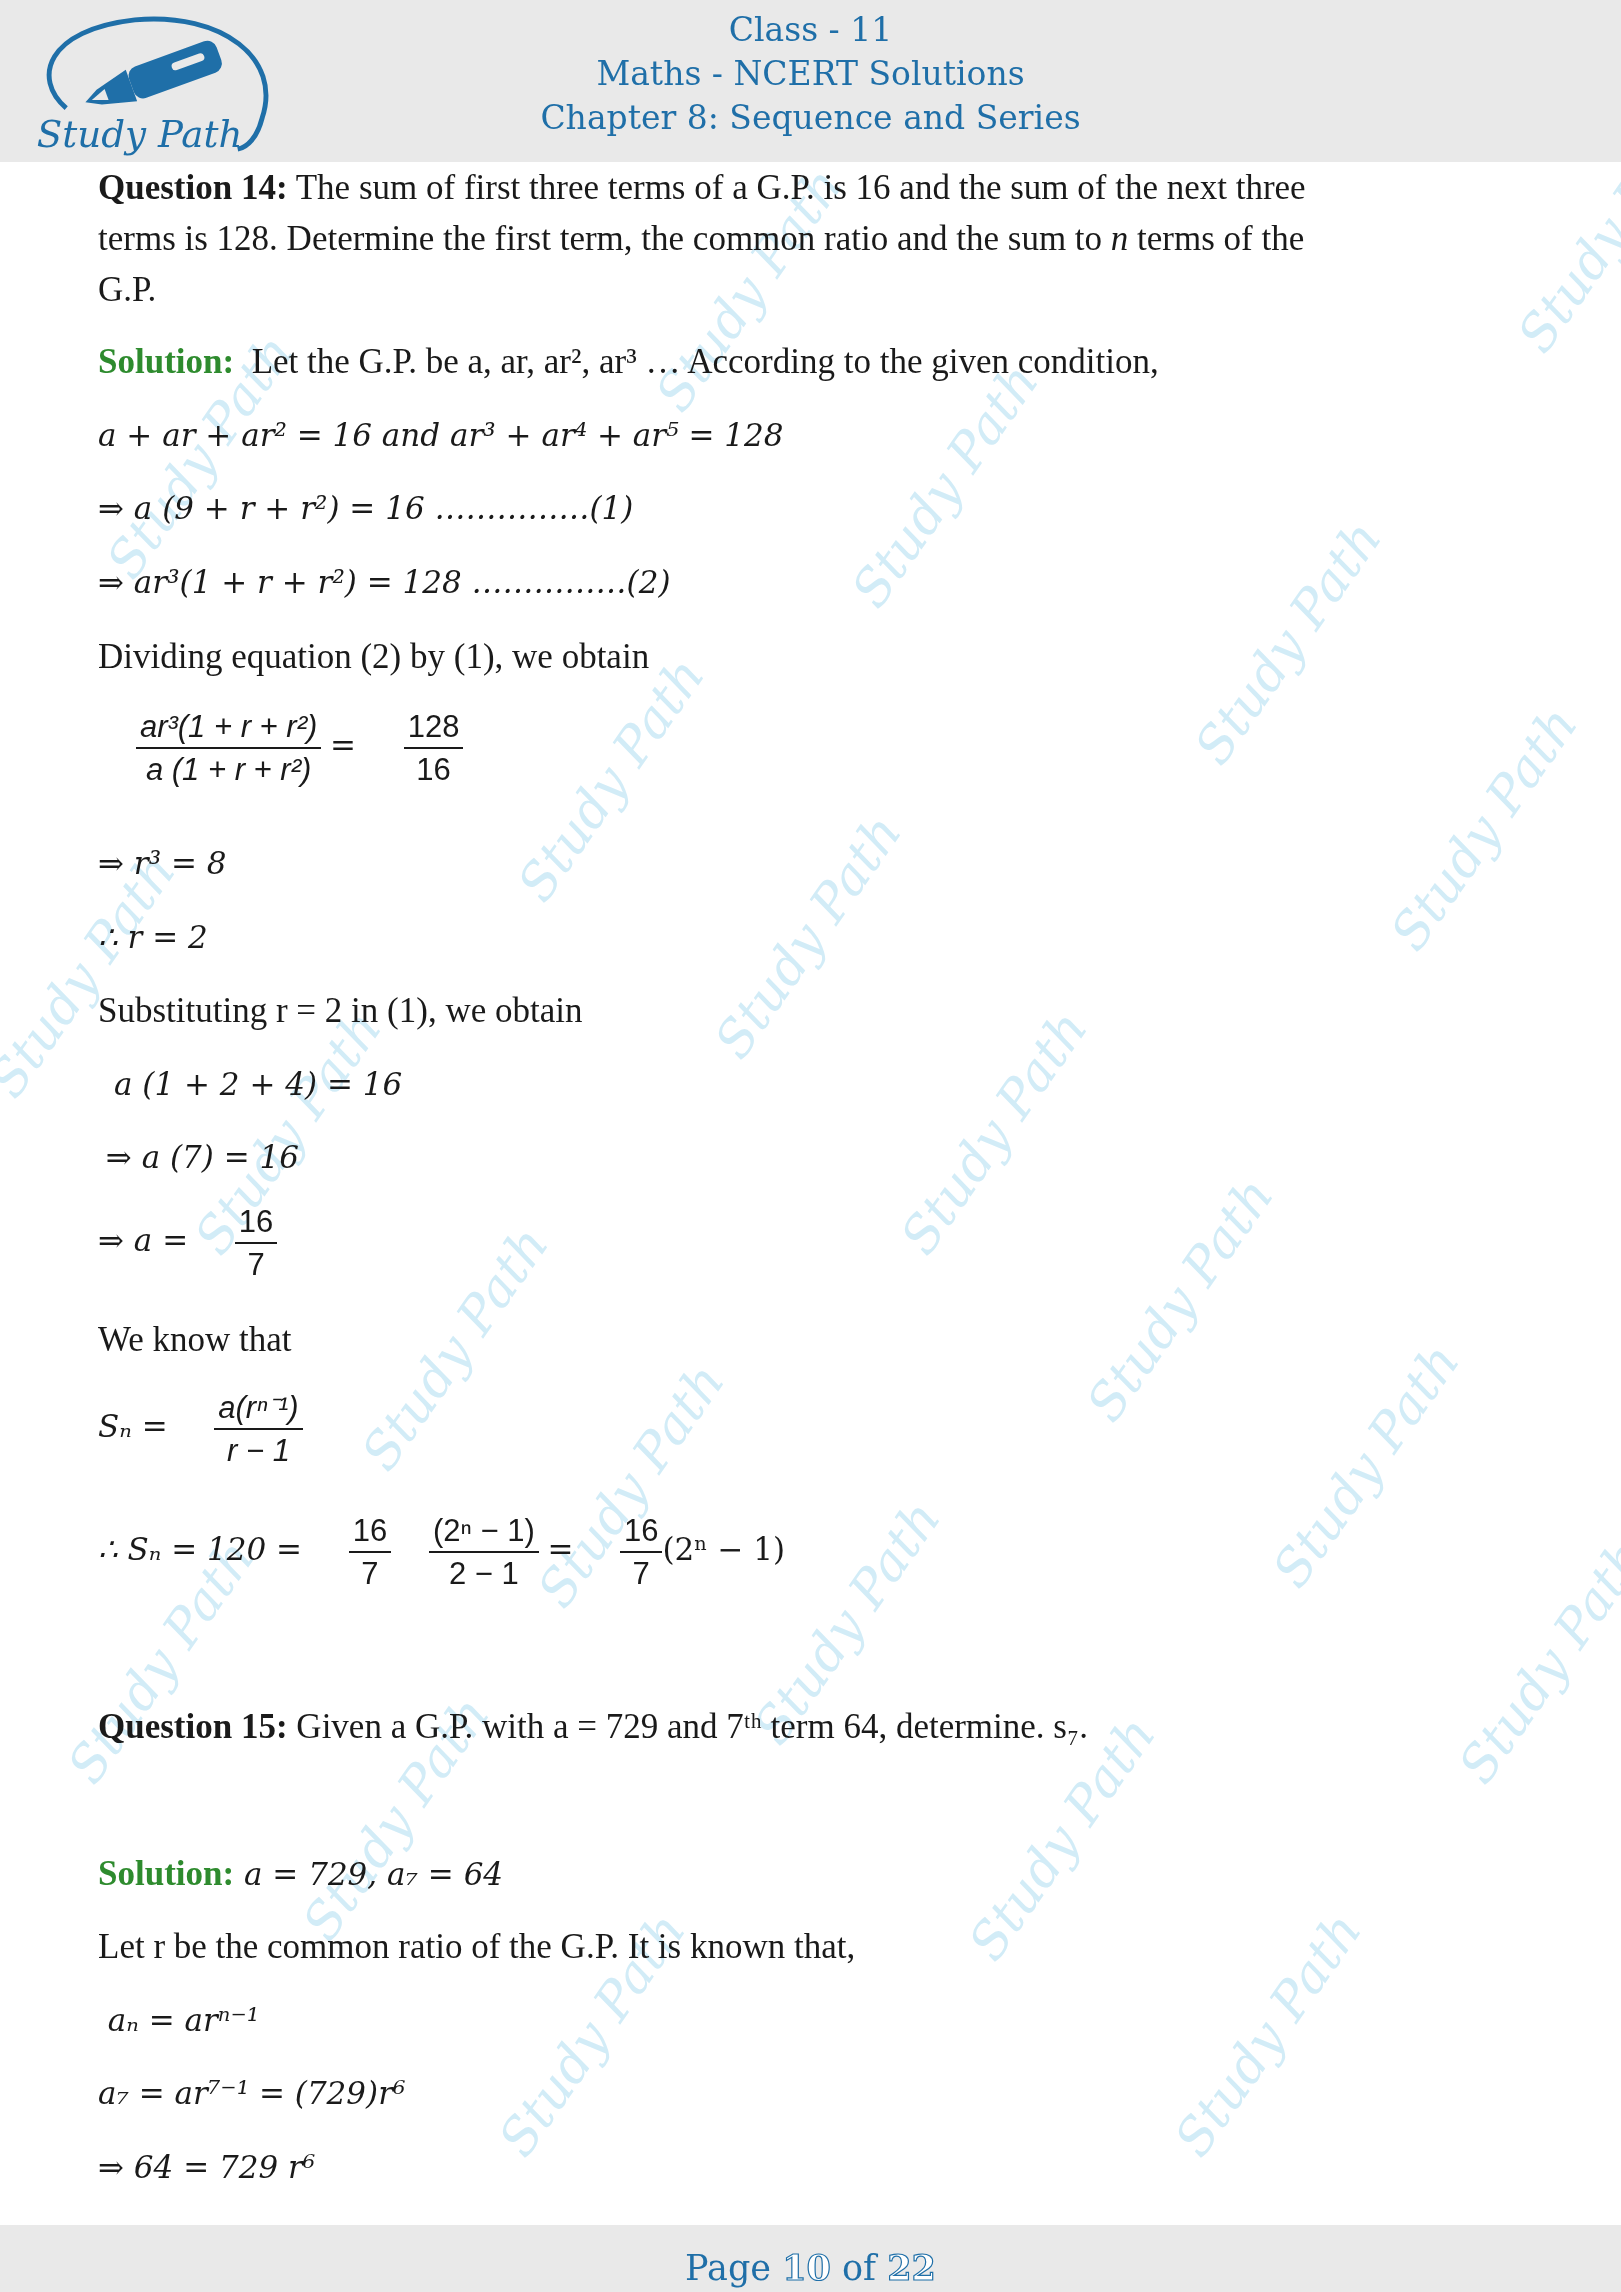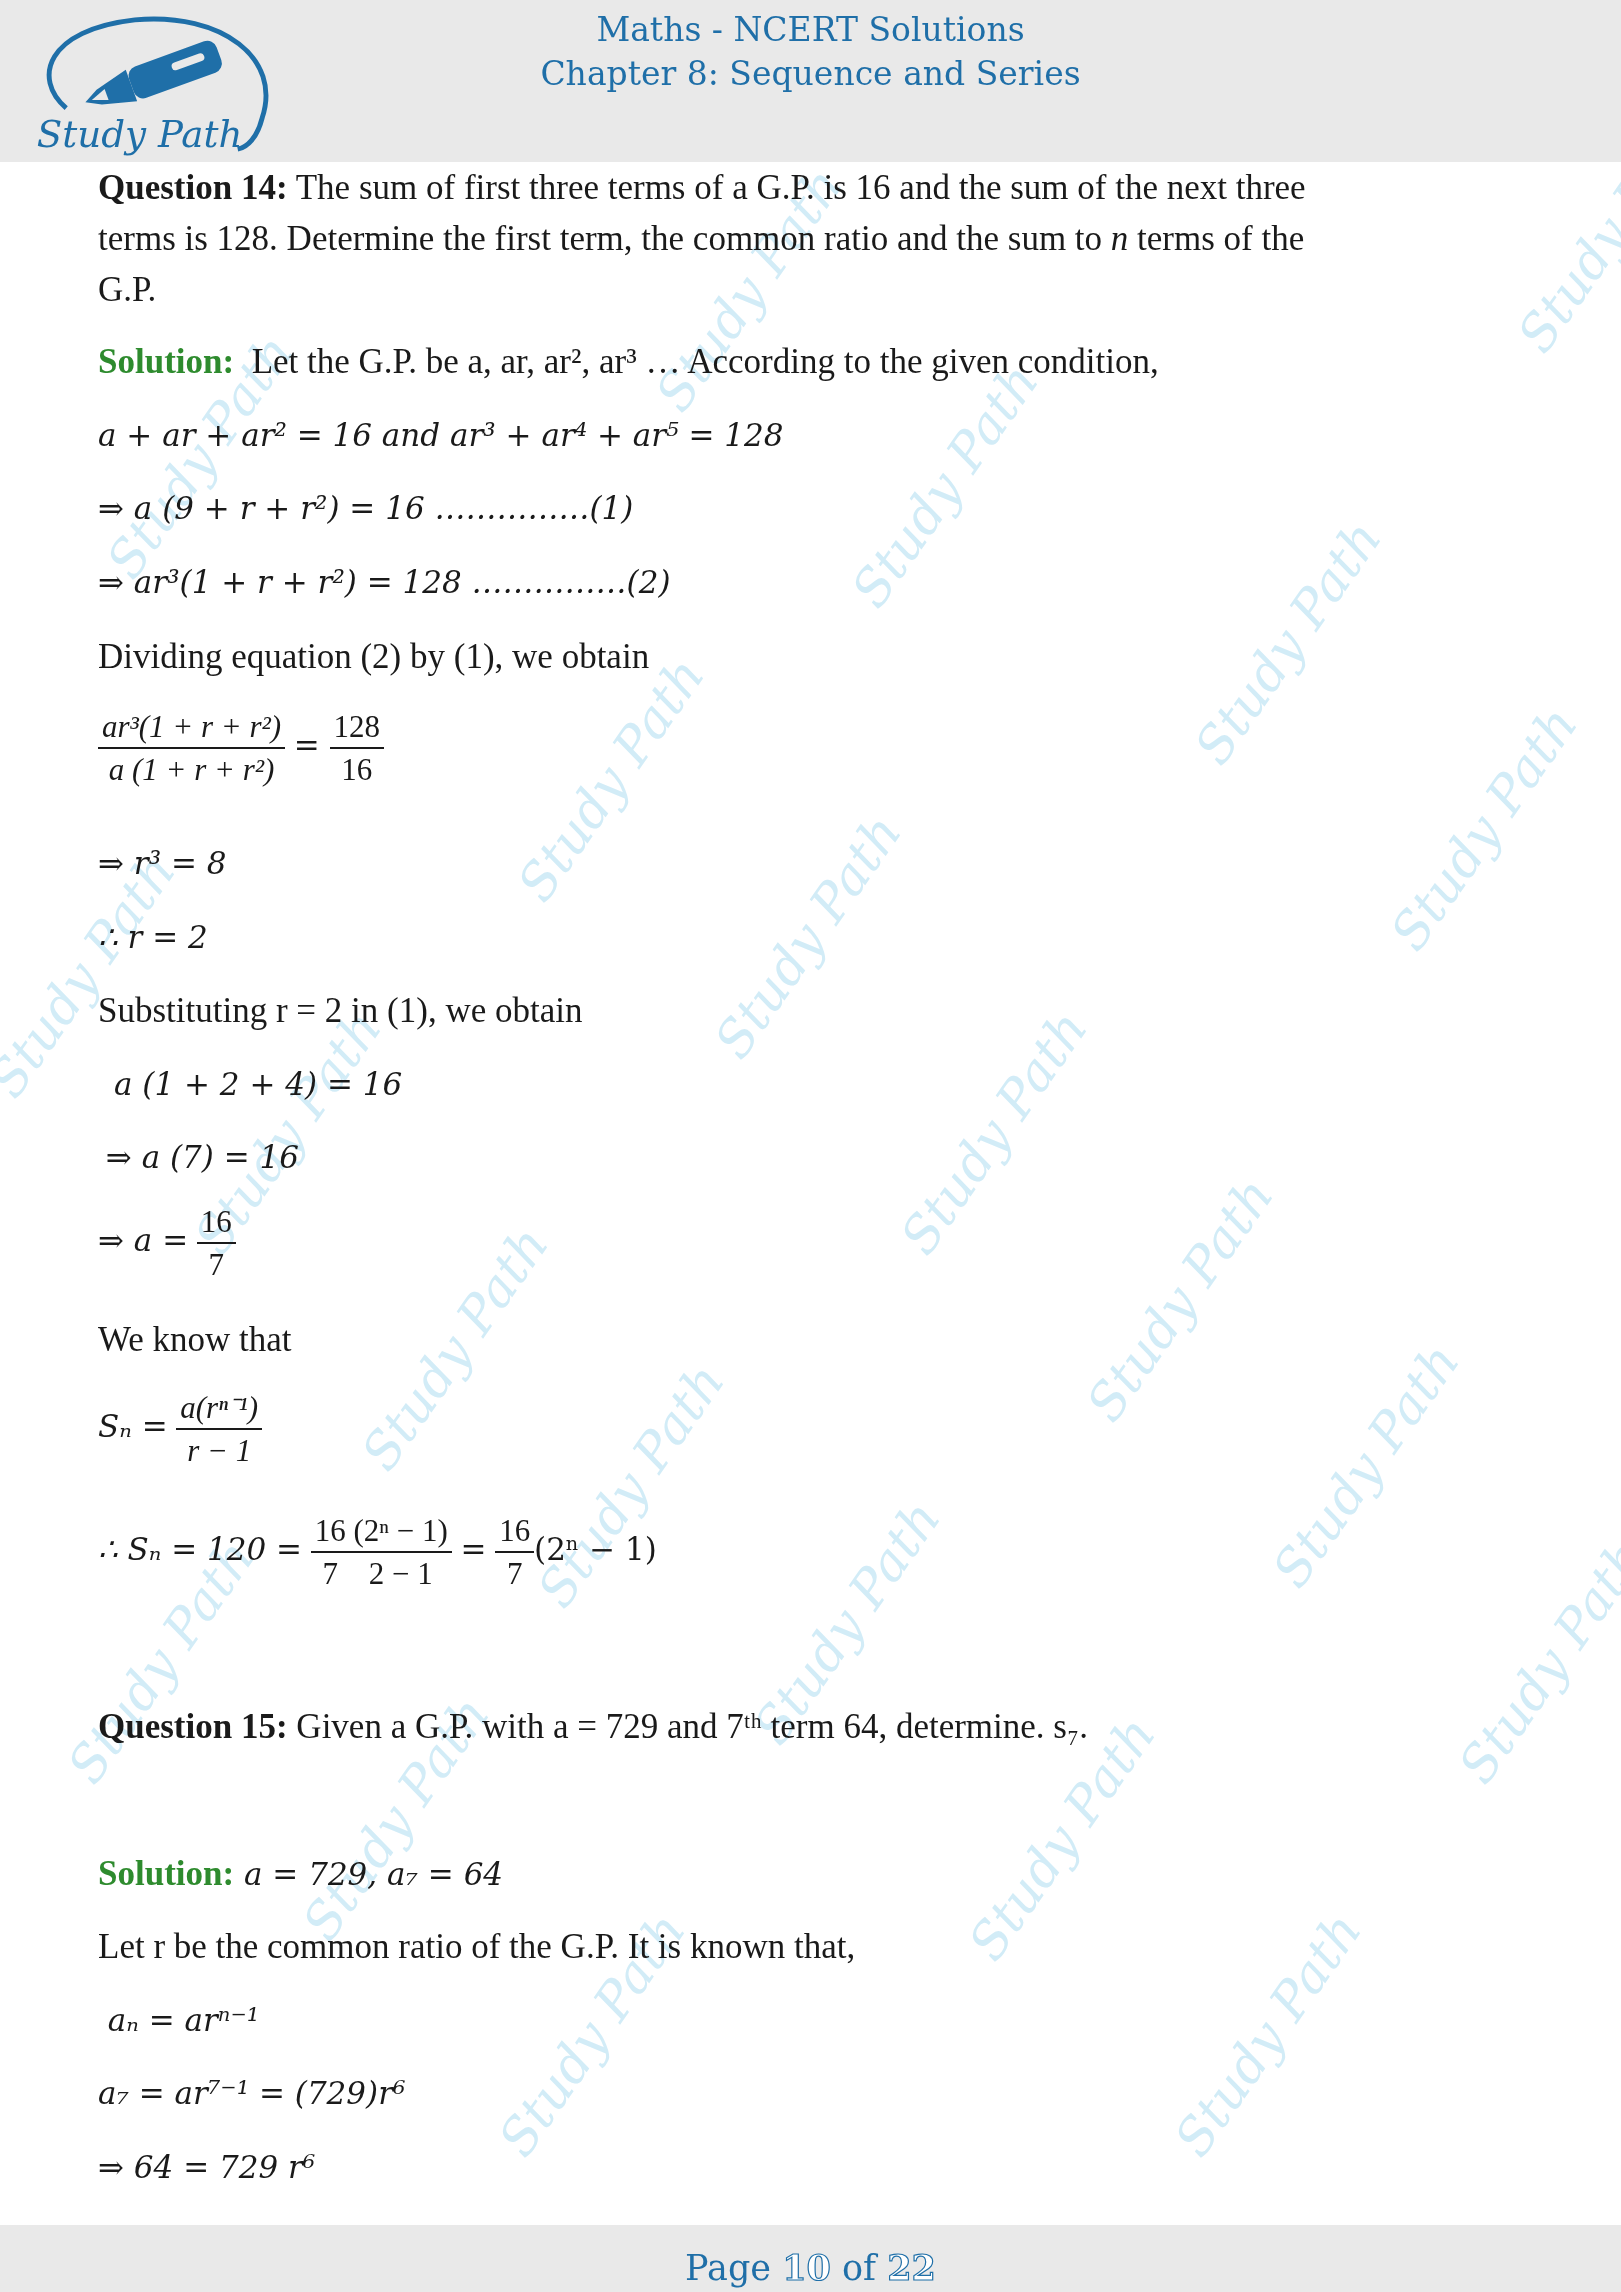--- a/index.html
+++ b/index.html
@@ -15,39 +15,40 @@
   .footer .pg .hl { color:#fff; -webkit-text-stroke:1.2px #1f6fa8; font-weight:bold; }
   .wm-layer { position:absolute; left:0; top:162px; width:1621px; height:2036px; pointer-events:none; overflow:hidden; }
   .wm { position:absolute; font-family:"DejaVu Serif", serif; font-style:italic; font-size:51px; color:#d2ecf7;
         transform:rotate(-55deg); white-space:nowrap; }
   .content { position:absolute; left:98px; top:162px; width:1451px; font-size:33px; line-height:51px; }
   .line { position:absolute; left:0; white-space:nowrap; font-family:"Liberation Serif", serif; font-size:35px; }
   .q { font-weight:bold; }
   .sol { color:#2e8b2e; font-weight:bold;text-align:center; }
   .m { font-family:"DejaVu Serif", serif; font-style:italic; font-size:31px; }
   .n { font-family:"DejaVu Serif", serif; font-style:normal; font-size:31px; }
-  .frac { display:inline-block; vertical-align:middle; text-align:center; font-family:Liberation Serif, serif; font-size:31px; }
+  .frac { display:inline-block; vertical-align:middle; text-align:center; font-family:Liberation Sans, sans-serif; font-size:31px;margin-left:38px; }
   .frac > span { display:block; padding:0 3.9px; line-height:41px; }
   .frac > span.num { border-bottom:2.5px solid #1a1a1a; }
 </style>
 </head>
 <body>
 
 <div class="header">
   <svg class="logo" viewBox="0 0 250 152">
     <path d="M40 100 C5 70, 20 20, 110 10 C200 2, 260 50, 240 110 C235 130, 225 140, 215 142" fill="none" stroke="#1f6fa8" stroke-width="5"></path>
     <g transform="rotate(-20 120 70)">
       <rect x="105" y="55" width="95" height="34" rx="10" fill="#1f6fa8"></rect>
       <rect x="150" y="65" width="35" height="8" rx="4" fill="#e9e9e9"></rect>
       <polygon points="105,55 105,89 70,80 55,72 70,64" fill="#1f6fa8"></polygon>
       <polygon points="62,72 78,66 78,78" fill="#e9e9e9"></polygon>
     </g>
     <text x="10" y="140" font-family="DejaVu Serif, serif" font-style="italic" font-size="38" fill="#1f6fa8">Study Path</text>
   </svg>
   <div class="titles">
+    <div>Class - 11</div>
     <div>Maths - NCERT Solutions</div>
     <div>Chapter 8: Sequence and Series</div>
   </div>
 </div>
 
 <div class="wm-layer">
   <div class="wm" style="left:608px;top:98px">Study Path</div>
   <div class="wm" style="left:1470px;top:39px">Study Path</div>
   <div class="wm" style="left:59px;top:265px">Study Path</div>
   <div class="wm" style="left:804px;top:294px">Study Path</div>

